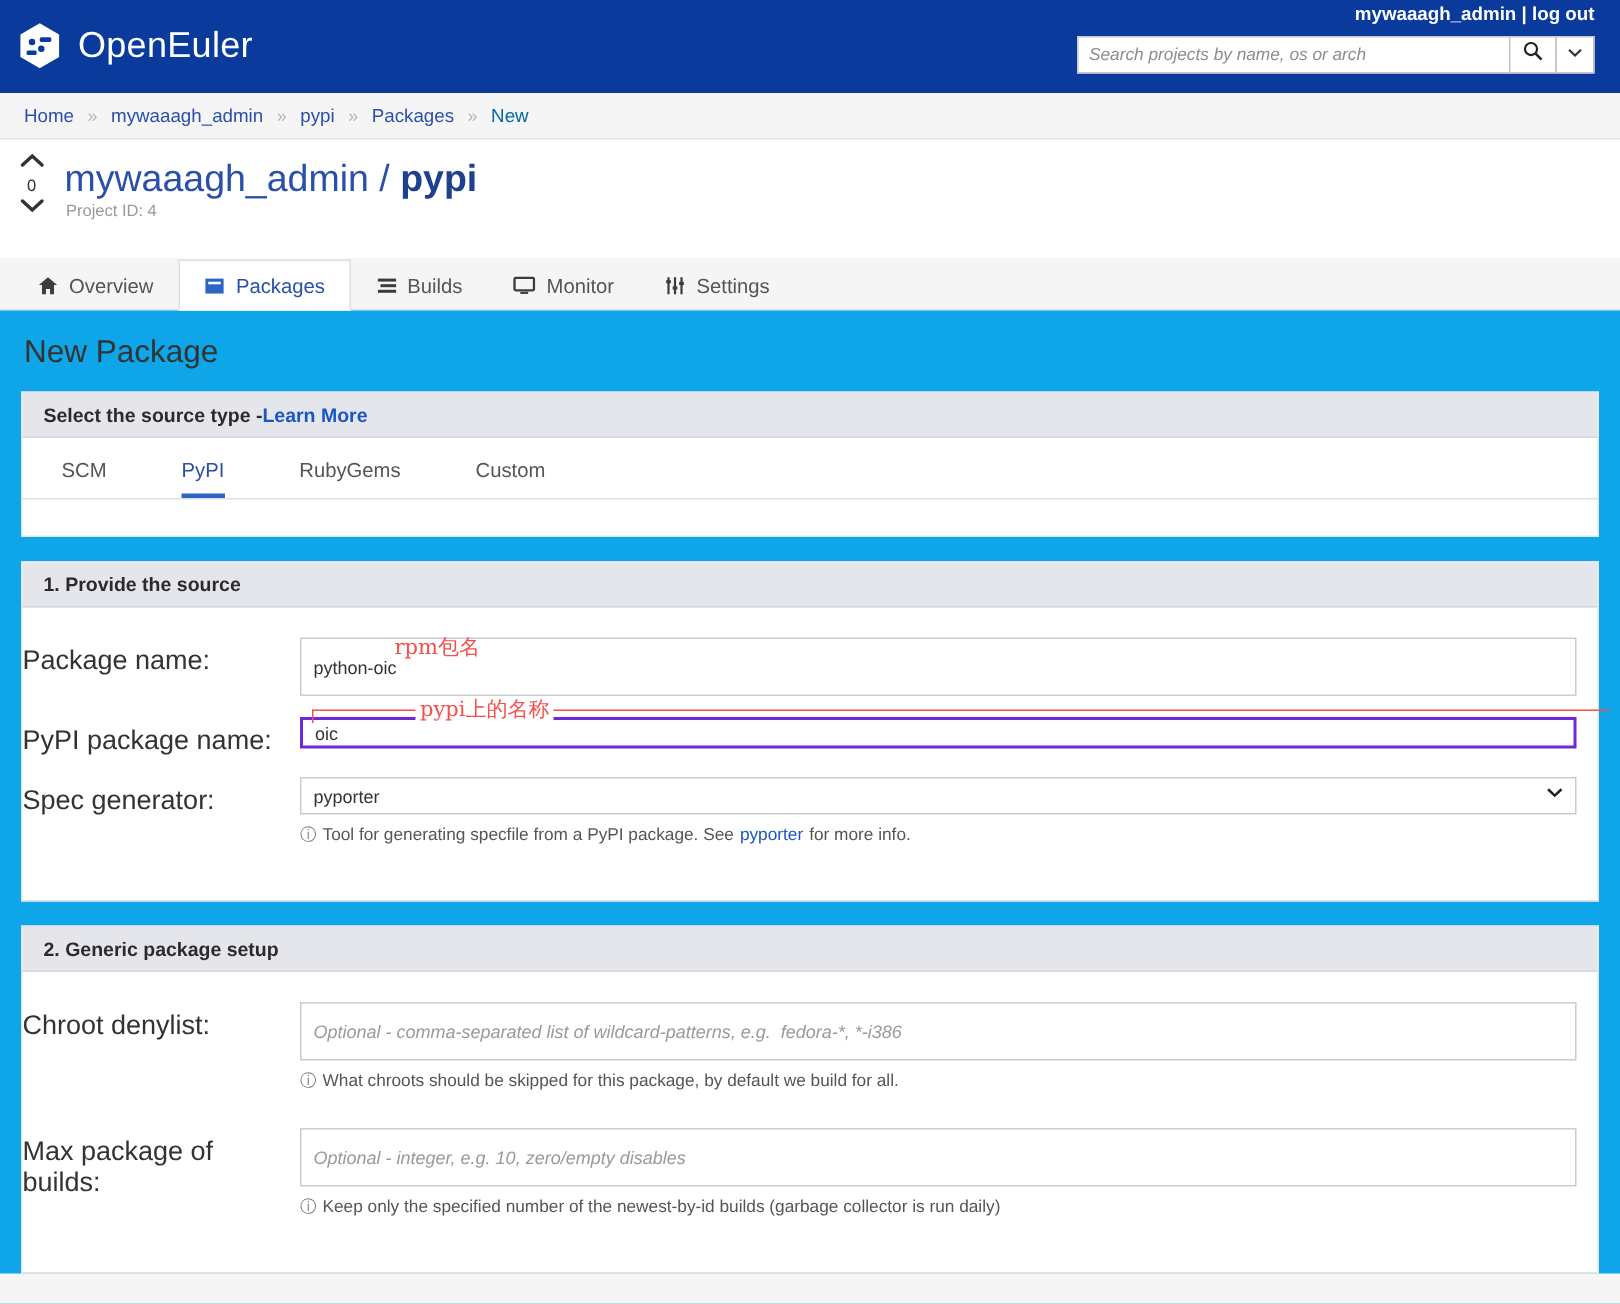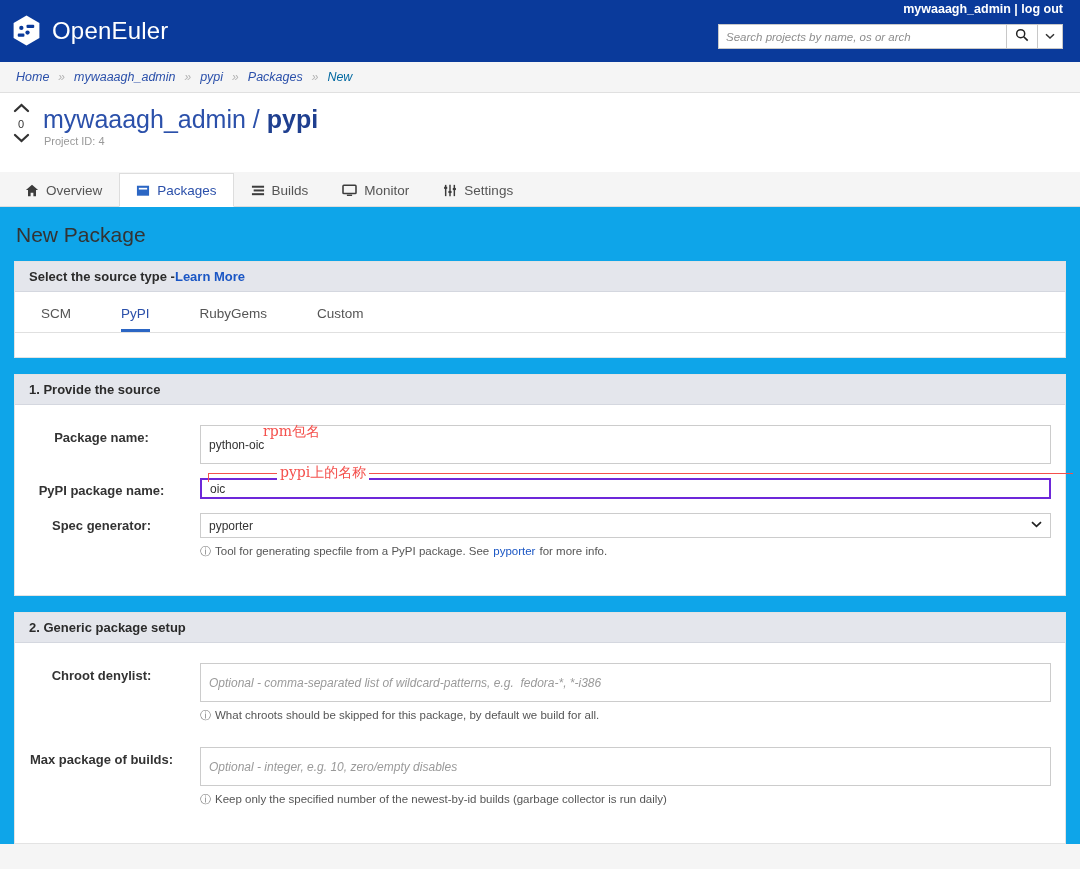--- a/index.html
+++ b/index.html
@@ -77,21 +77,20 @@
 
   
   .breadcrumb {
     height: 31px;
     background: #f5f5f5;
     border-bottom: 1px solid #e0e0e0;
     display: flex; align-items: center;
     padding-left: 16px;
     font-size: 12.5px;
     gap: 0px;
-    font-style: italic;
   }
   .breadcrumb a { color:#2b50aa; text-decoration:none; }
   .breadcrumb .sep { color:#b3b3b3; margin: 0 9px; font-size: 12px; }
   .breadcrumb .cur { color:#0369a1; }
 
   
   .proj-header {
     position: relative;
     background: #fff;
     height: 79px;
@@ -202,25 +201,25 @@
 
   
   .form { padding: 20px 0 22px 0; position: relative; }
   .row {
     display: flex;
     align-items: flex-start;
     margin-bottom: 14px;
   }
   .row .lbl {
     width: 185px;
-    text-align: center;
+    text-align: left;
     padding-right: 12px;
     padding-top: 5px;
-    font-size: 13px;
-    font-weight: bold;
+    font-size: 18px;
+    font-weight: normal;
     color: #333;
   }
   .row .ctrl { flex: 1; padding-right: 14px; }
   .inp {
     width: 100%;
     height: 39px;
     border: 1px solid #ccc;
     background:#fff;
     font-size: 12px;
     color: #333;

